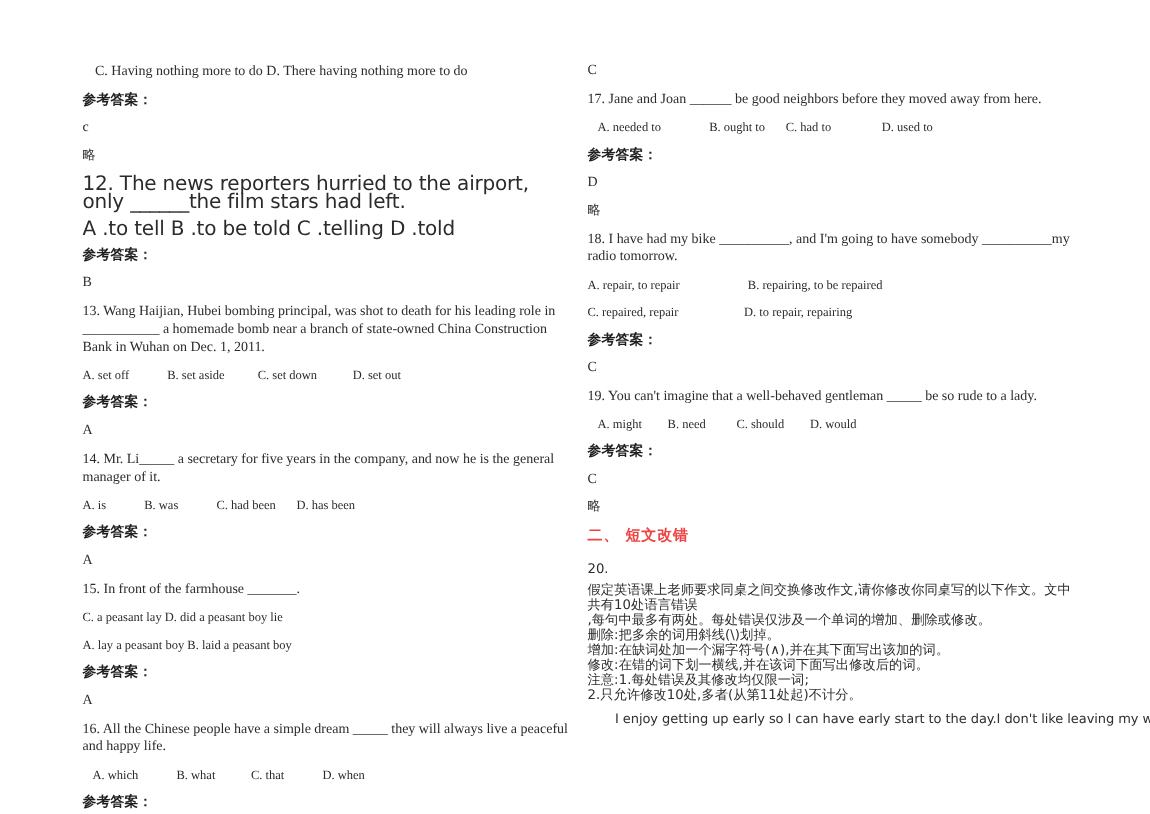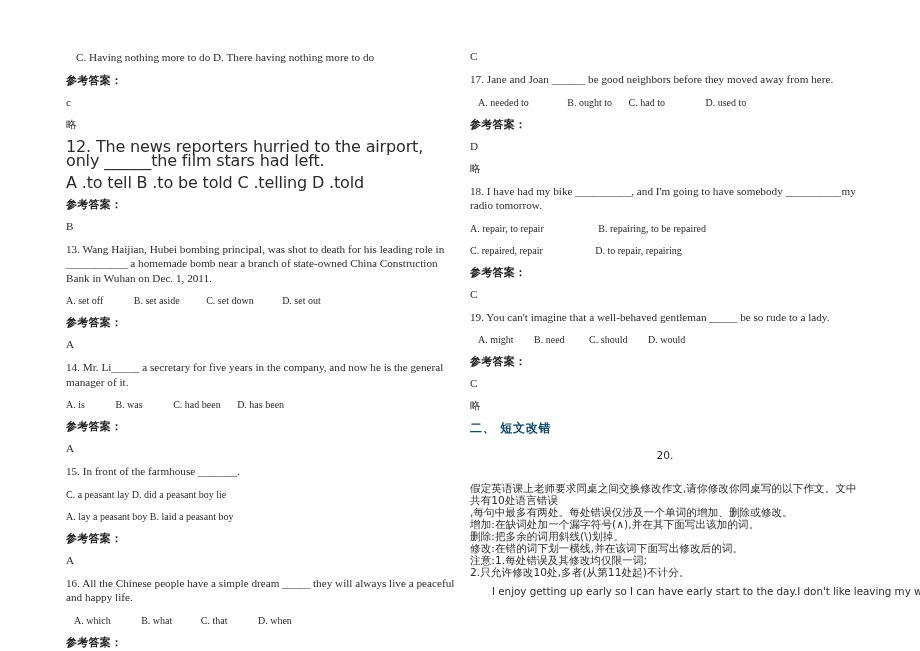--- a/index.html
+++ b/index.html
@@ -85,42 +85,41 @@
     letter-spacing: -0.01em;
   }
 
   
   .section-heading {
     font-family: "DejaVu Sans", "Liberation Sans", sans-serif;
     font-weight: bold;
     font-size: 12px;
     line-height: 15px;
     margin: 0 0 12px 0;
-    color: #0c4a6e;
+    color: #ef4444;
     letter-spacing: 0.06em;
   }
 
   
   .cn-line {
     font-family: "DejaVu Sans", "Liberation Sans", sans-serif;
     font-size: 10.6px;
     line-height: 12px;
     margin: 0;
     color: #2e2e2e;
     letter-spacing: 0.005em;
   }
   .cn-line.first { margin-top: 0; }
 
   
   .q-number-only {
     font-family: "DejaVu Sans", "Liberation Sans", sans-serif;
     font-size: 10.6px;
     line-height: 14px;
-    margin: 0 0 20px 0;
-    text-align: center;
+    margin: 0 0 4px 0;
   }
 
   
   .passage-line {
     font-family: "DejaVu Sans", "Liberation Sans", sans-serif;
     font-size: 10.4px;
     line-height: 14px;
     margin: 6px 0 0 0;
     padding-left: 22px;
     color: #2e2e2e;
@@ -222,22 +221,22 @@
     <div class="ans-label">参考答案：</div>
     <div class="ans-value">C</div>
     <div class="omitted">略</div>
 
     <div class="section-heading">二、 短文改错</div>
 
     <div class="q-number-only">20.</div>
 
     <div class="cn-line first">假定英语课上老师要求同桌之间交换修改作文,请你修改你同桌写的以下作文。文中共有10处语言错误</div>
     <div class="cn-line">,每句中最多有两处。每处错误仅涉及一个单词的增加、删除或修改。</div>
+    <div class="cn-line">删除:把多余的词用斜线(\)划掉。</div>
     <div class="cn-line">增加:在缺词处加一个漏字符号(∧),并在其下面写出该加的词。</div>
-    <div class="cn-line">删除:把多余的词用斜线(\)划掉。</div>
     <div class="cn-line">修改:在错的词下划一横线,并在该词下面写出修改后的词。</div>
     <div class="cn-line">注意:1.每处错误及其修改均仅限一词;</div>
     <div class="cn-line">2.只允许修改10处,多者(从第11处起)不计分。</div>
 
     <div class="passage-line">I enjoy getting up early so I can have early start to the day.I don't like leaving my work until the last</div>
 
   </div>
 
 </div>
 

